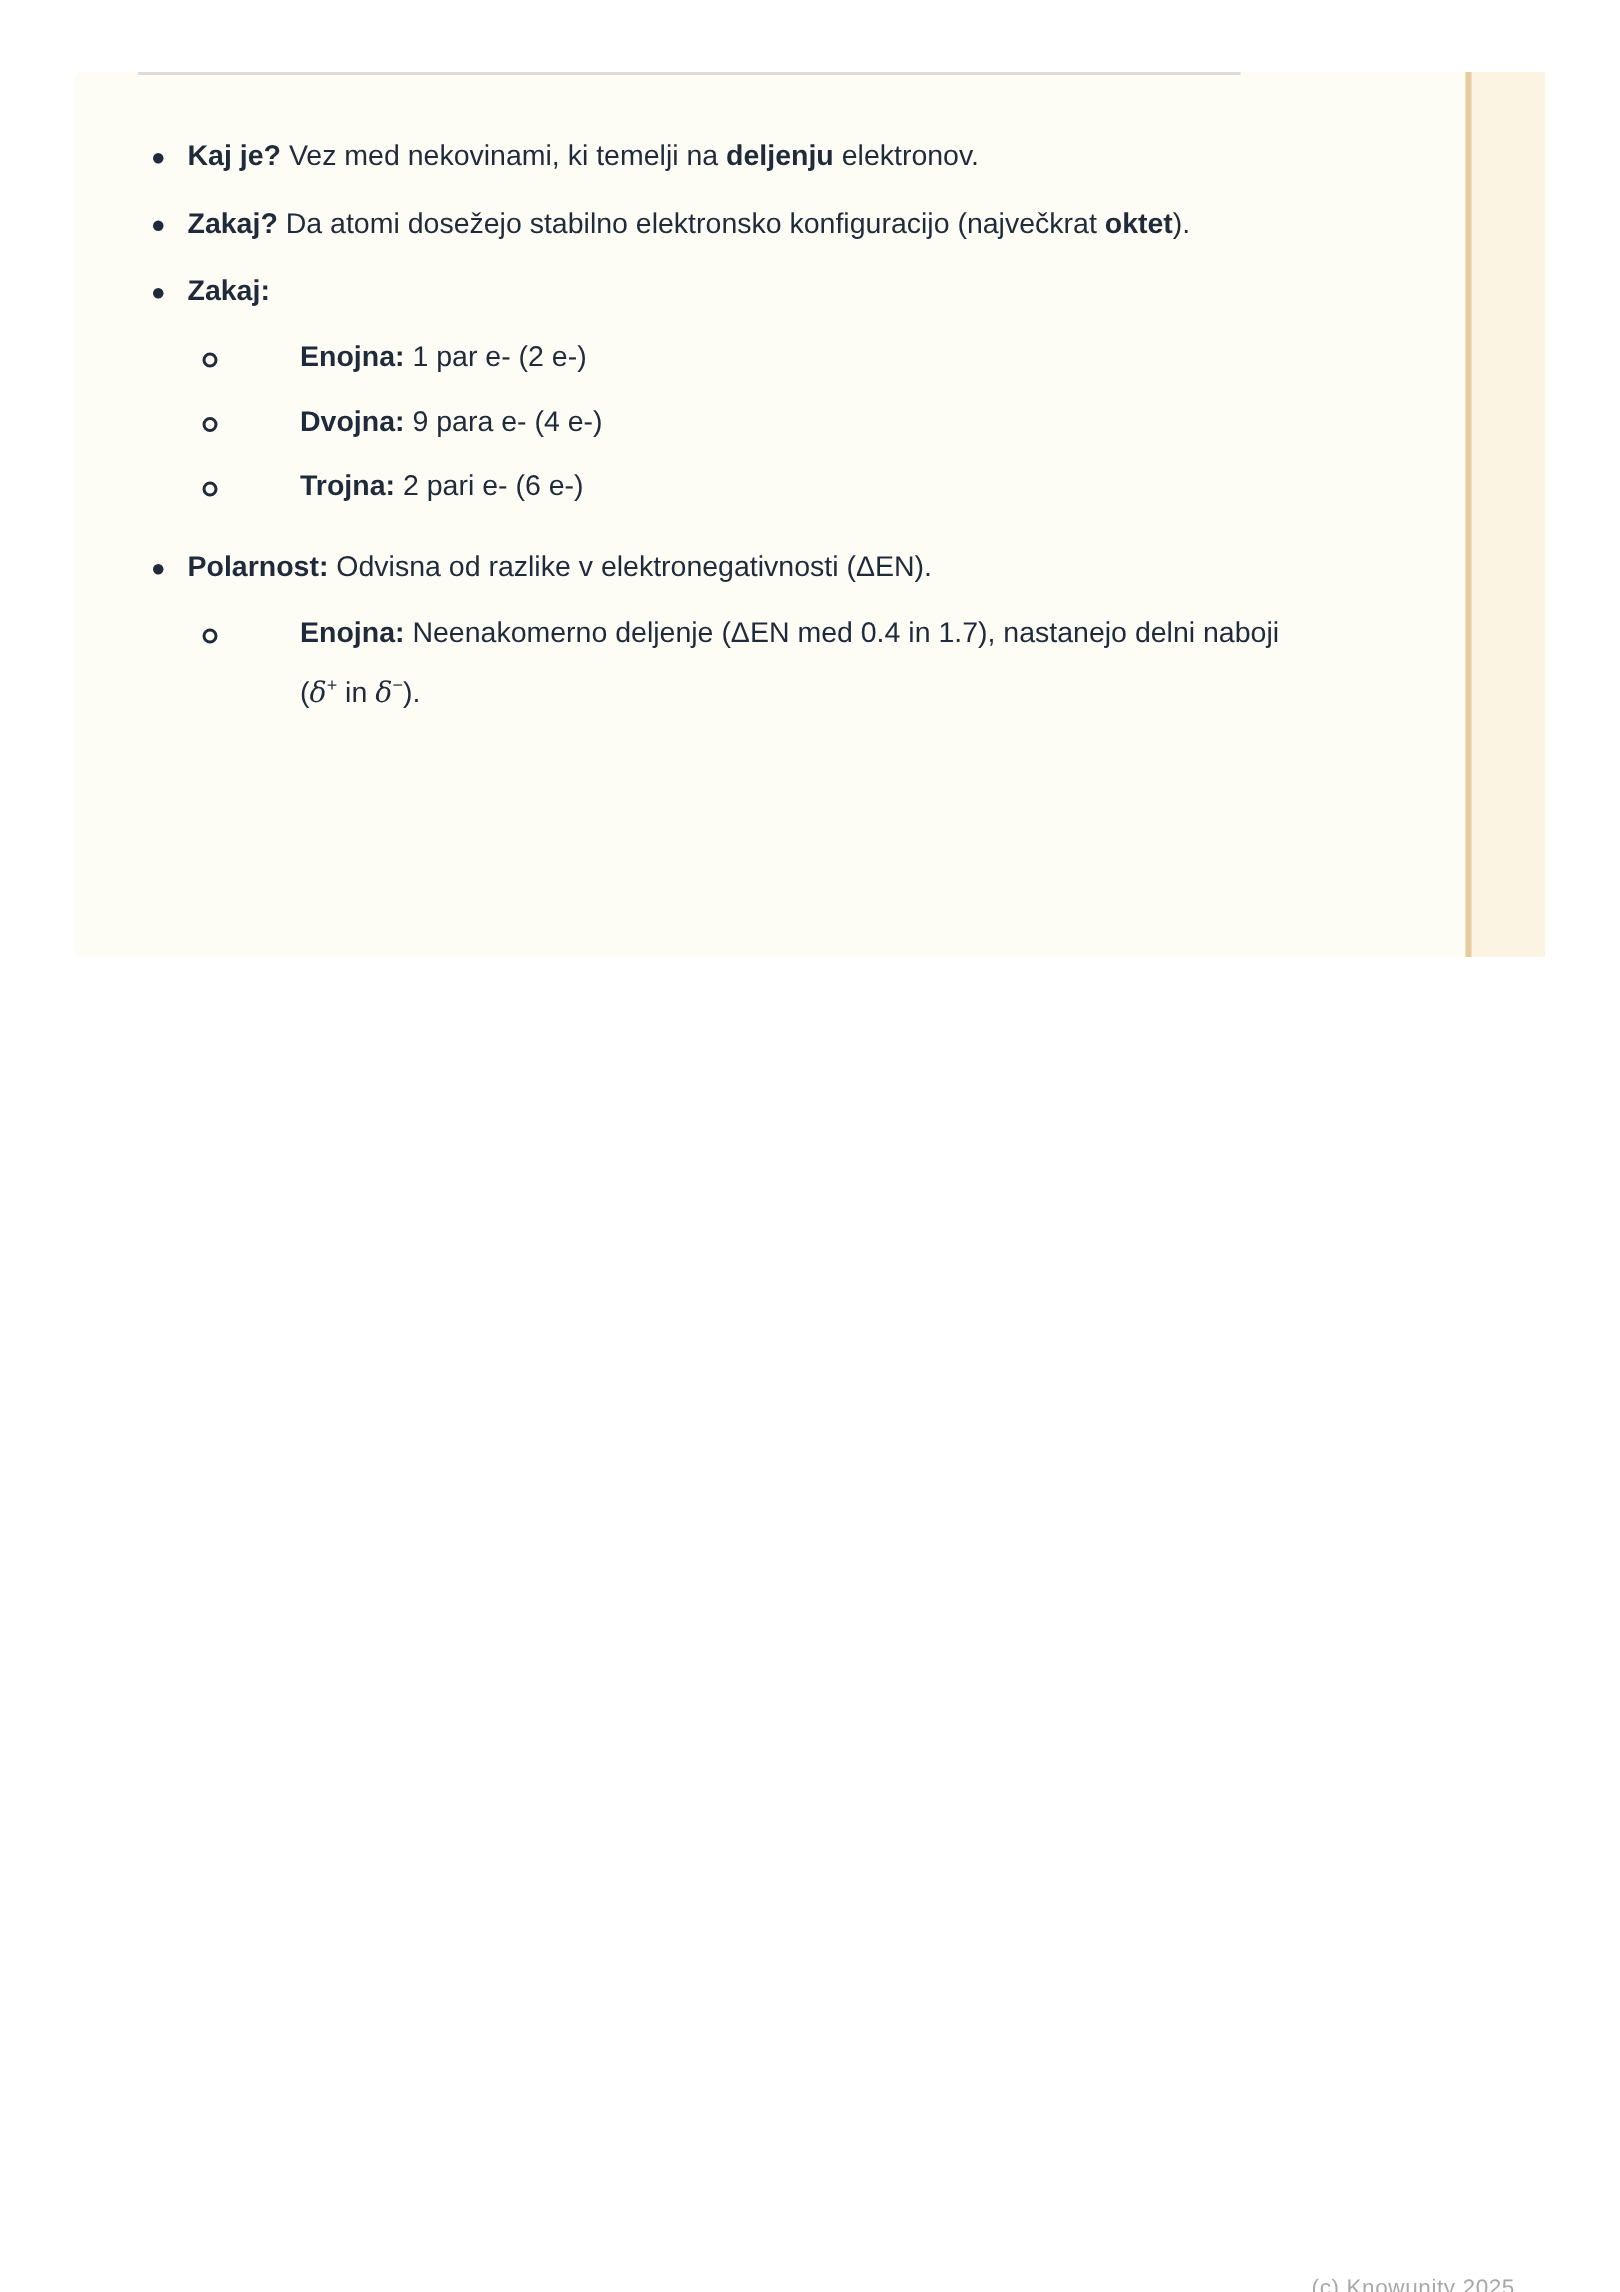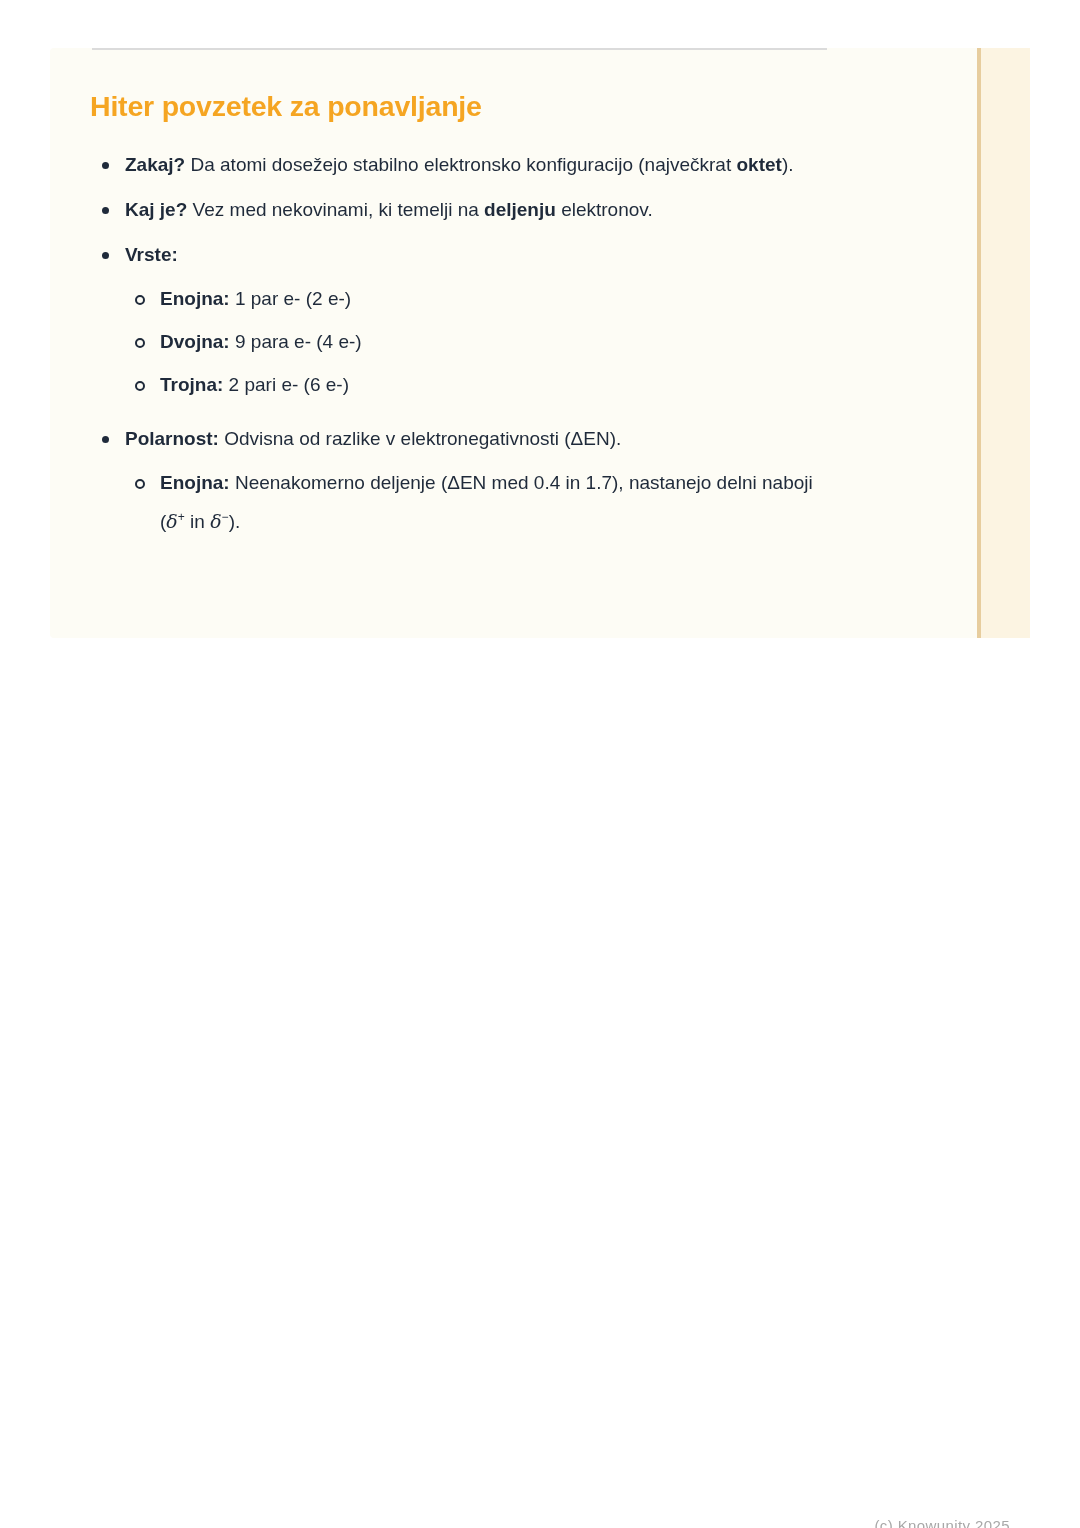--- a/index.html
+++ b/index.html
@@ -96,21 +96,21 @@
   .txt { width: 690px; flex: none; }
 
   .l2 { margin-top: 10px; }
   .l2 > li {
     display: flex;
     margin-bottom: 9px;
     font-size: 19px;
     line-height: 34px;
     color: #1F2A3A;
   }
-  .l2 .txt { width: 660px; flex: none; }
+  .l2 .txt { width: 660px; flex: none; margin-left: 40px; }
 
   b { font-weight: 700; }
 
   .math {
     font-family: "DejaVu Serif", serif;
     font-style: italic;
   }
   .math sup {
     font-size: 12px;
     font-style: normal;
@@ -128,44 +128,43 @@
   }
 </style>
 </head>
 <body>
 
 <div class="card">
   <div class="top-divider"></div>
   <div class="accent-col"></div>
 
   <div class="content">
-    <h1 class="title">Hiter povzetek za ponavljanje</h1>
 
     <ul class="l1">
 
       <li>
         <span class="marker-cell">
             <span class="dot"></span>
           </span>
+        <span class="txt"><b>Kaj je?</b><span> Vez med nekovinami, ki temelji na </span><b>deljenju</b><span> elektronov.</span></span>
+      </li>
+
+      <li>
+        <span class="marker-cell">
+            <span class="dot"></span>
+          </span>
         <span class="txt"><b>Zakaj?</b><span> Da atomi dosežejo stabilno elektronsko konfiguracijo (največkrat </span><b>oktet</b><span>).</span></span>
       </li>
 
       <li>
         <span class="marker-cell">
             <span class="dot"></span>
           </span>
-        <span class="txt"><b>Kaj je?</b><span> Vez med nekovinami, ki temelji na </span><b>deljenju</b><span> elektronov.</span></span>
-      </li>
-
-      <li>
-        <span class="marker-cell">
-            <span class="dot"></span>
-          </span>
         <span class="txt">
-          <b>Vrste:</b>
+          <b>Zakaj:</b>
           <ul class="l2">
             <li>
               <span class="marker-cell">
                   <span class="circle"></span>
                 </span>
               <span class="txt"><b>Enojna:</b><span> 1 par e- (2 e-)</span></span>
             </li>
             <li>
               <span class="marker-cell">
                   <span class="circle"></span>

